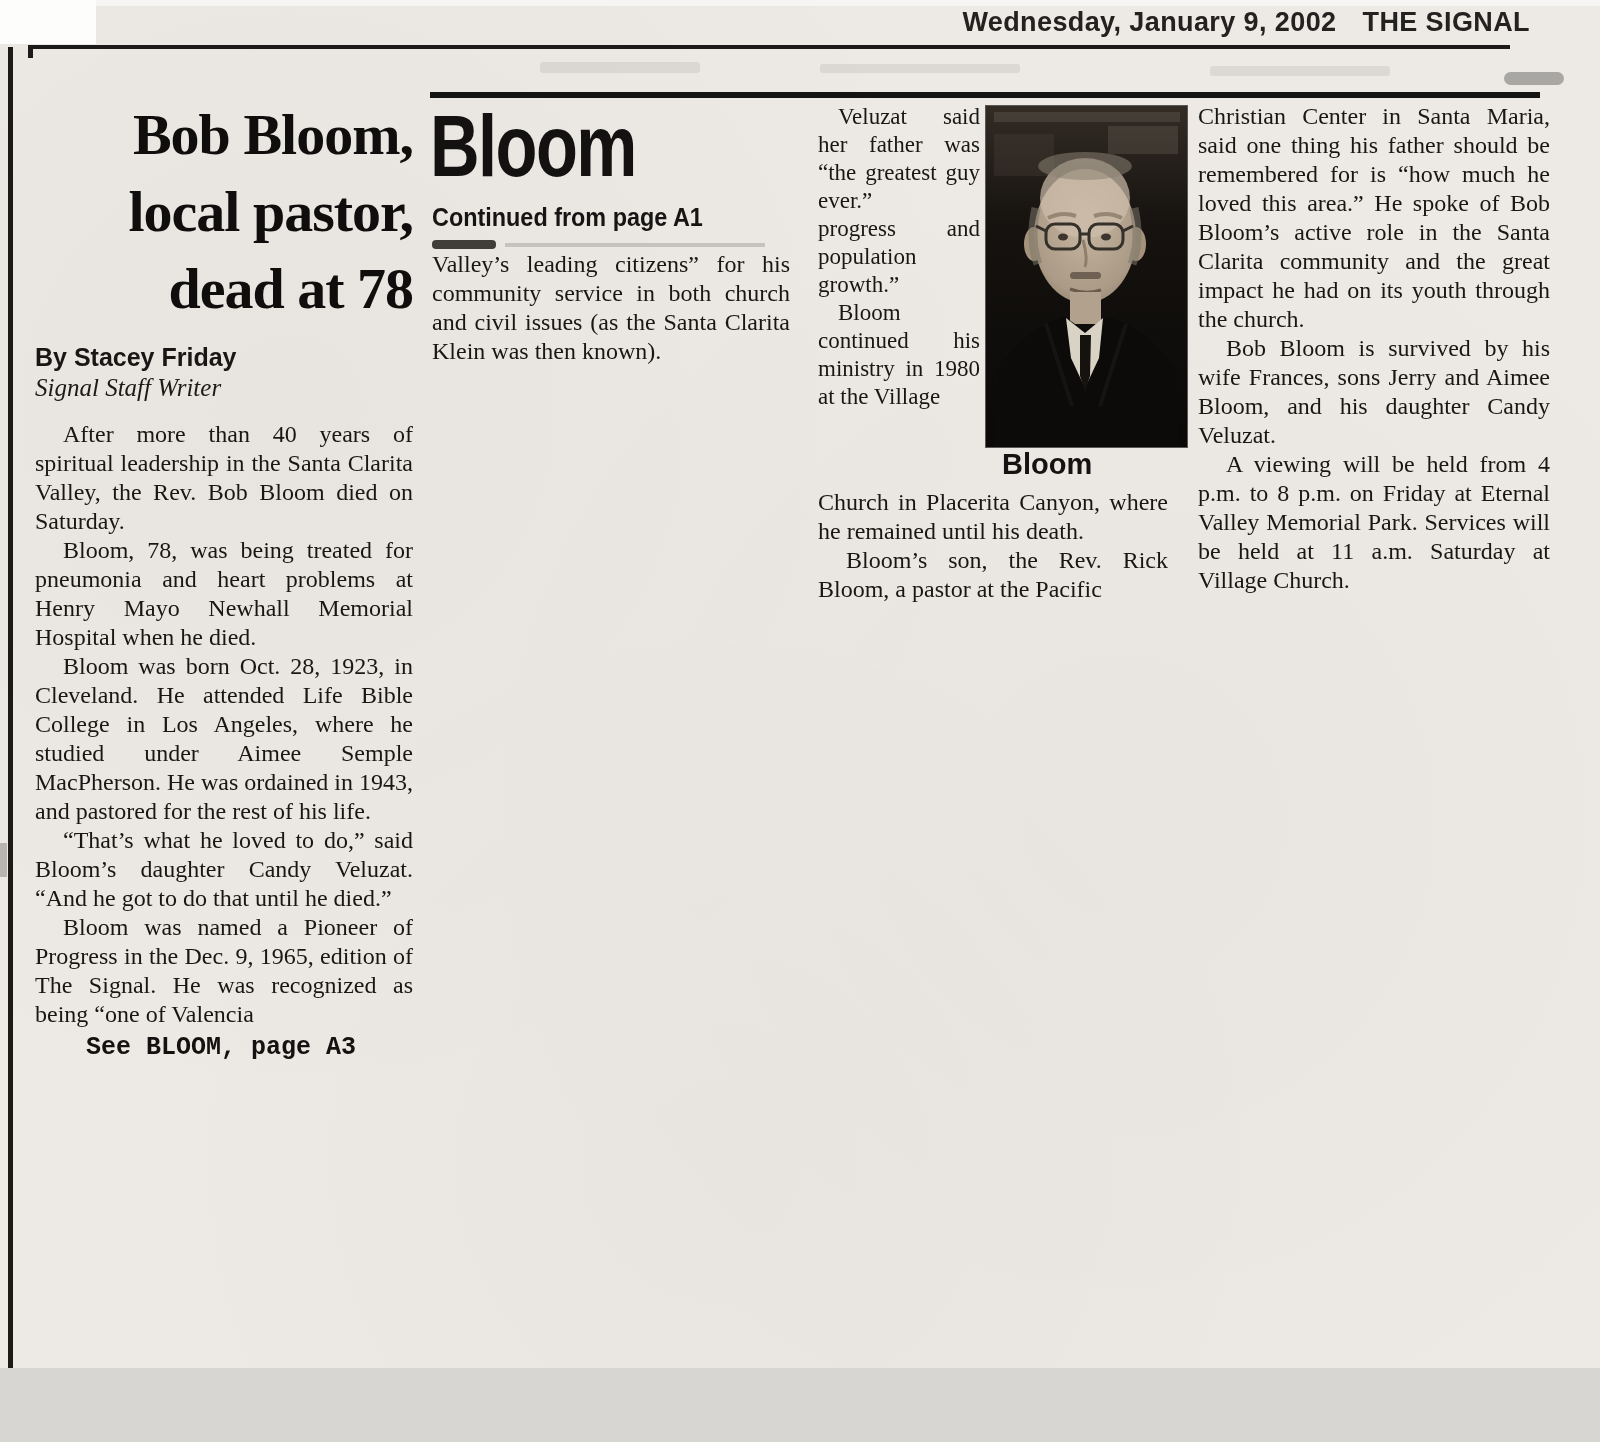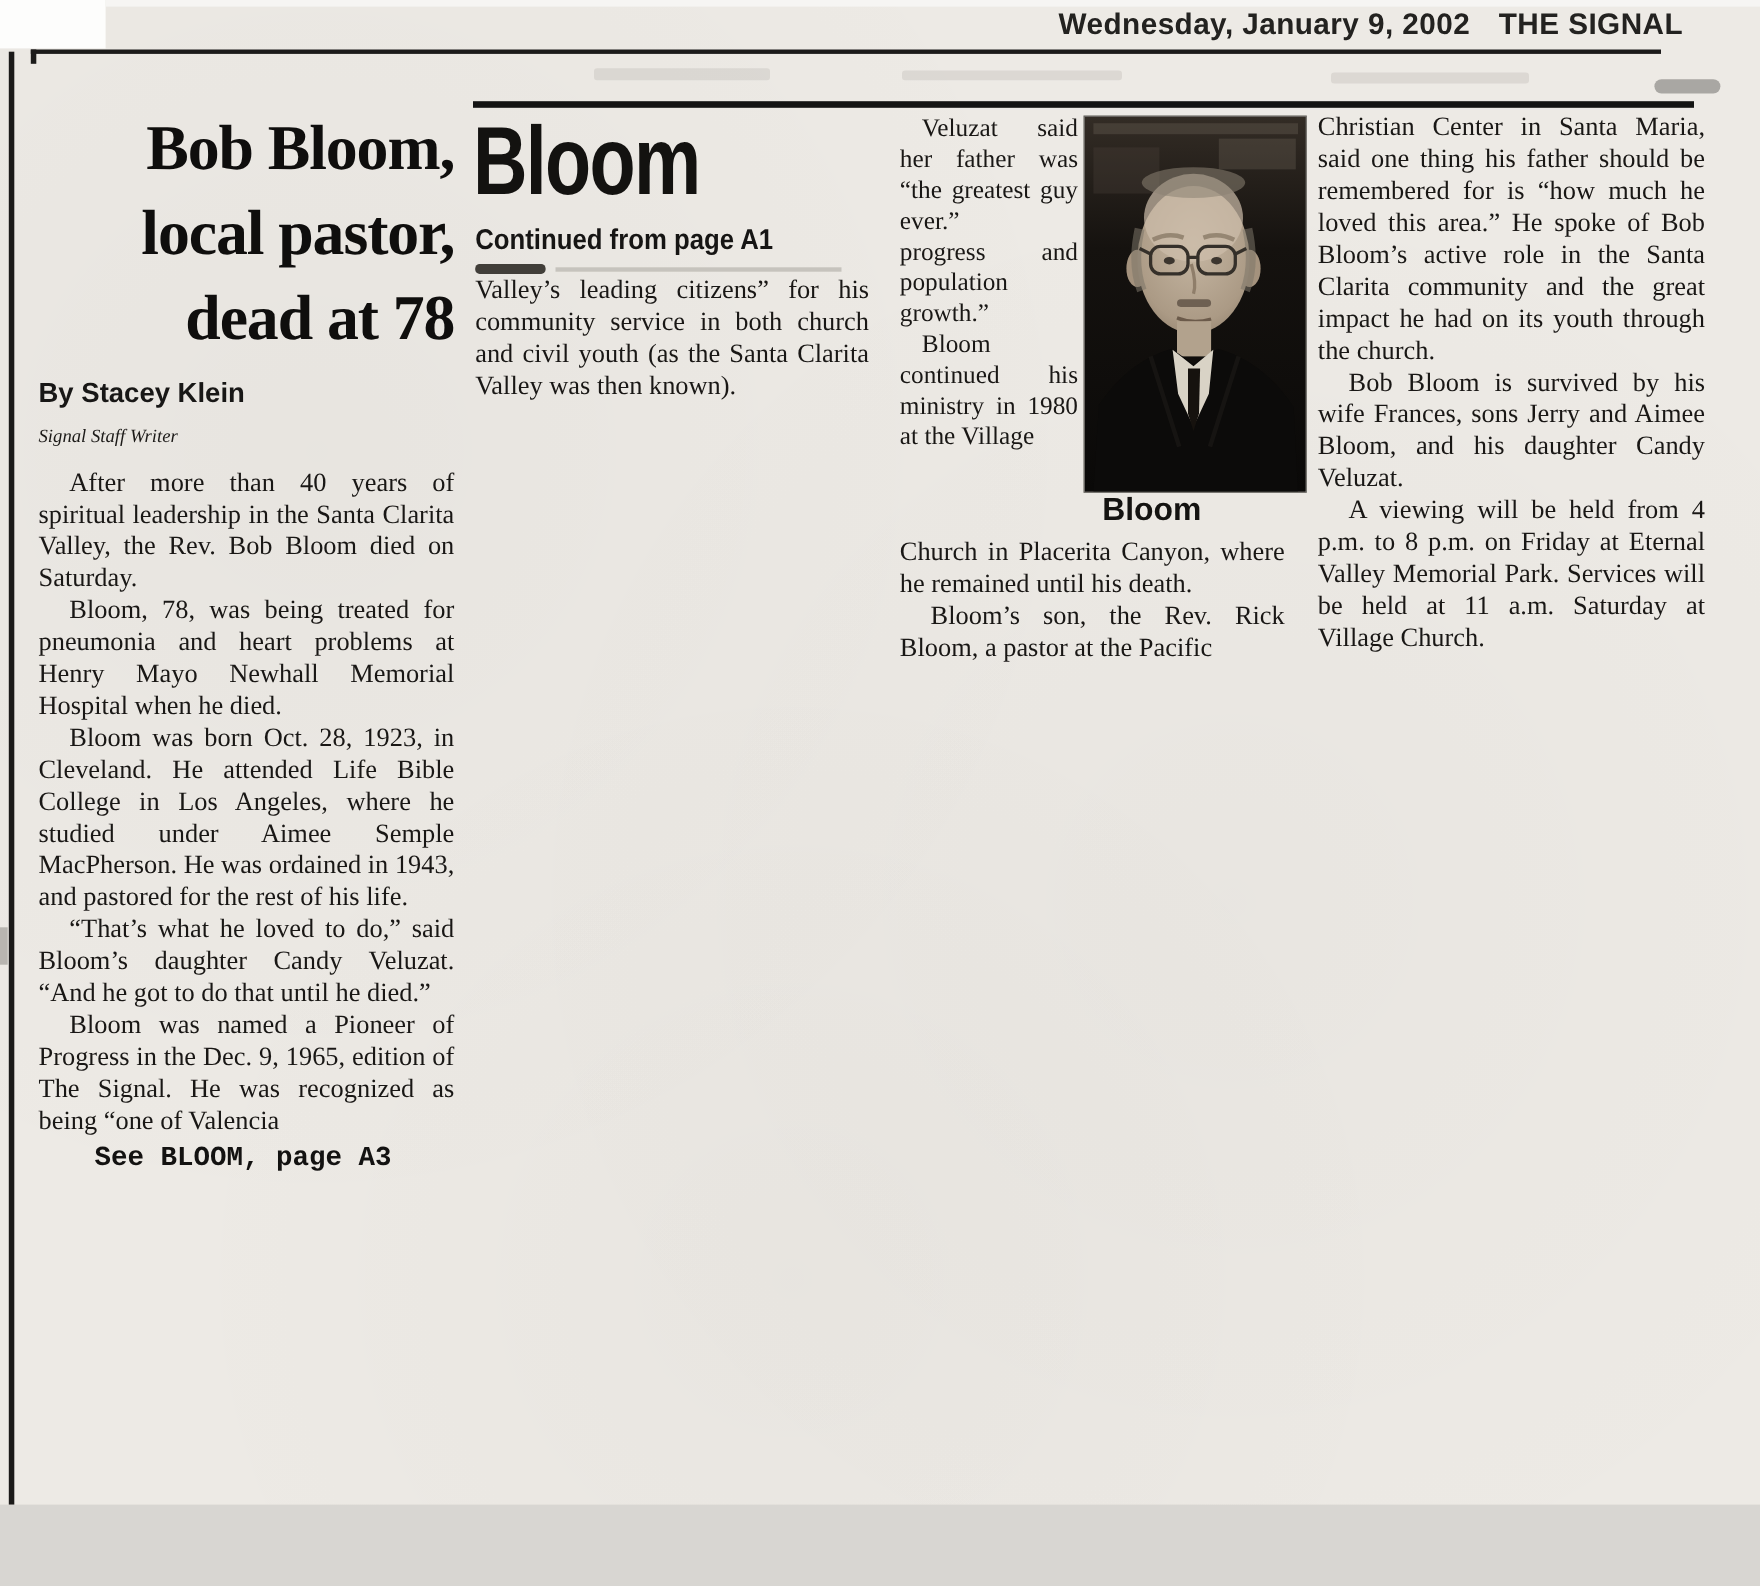--- a/index.html
+++ b/index.html
@@ -25,21 +25,21 @@
   .left-rule{position:absolute;left:8px;top:47px;width:5px;height:1356px;background:#1b1a19;}
   .left-tick{position:absolute;left:0;top:843px;width:7px;height:34px;background:#b8b5b0;}
 
   .ghost{position:absolute;background:#8f8d87;opacity:.18;border-radius:3px;}
 
   
   .front-col{position:absolute;left:35px;top:96px;width:378px;}
   .headline{font-weight:bold;font-size:58px;line-height:77px;letter-spacing:-1px;color:#0f0e0d;text-align:right;}
   .byline{font-family:"Liberation Sans",sans-serif;font-weight:bold;font-size:25px;
     color:#181716;margin-top:16px;}
-  .staff{font-style:italic;font-size:17px;margin-top:15px;color:#1c1a18;}
+  .staff{font-style:italic;font-size:25px;margin-top:2px;color:#1c1a18;}
   .body-copy{margin-top:18px;}
   p.np{margin:0;font-size:24px;line-height:29px;text-align:justify;text-indent:28px;color:#191715;}
   p.np.cont{text-indent:0;}
   .jump{font-family:Liberation Mono, monospace;font-weight:bold;font-size:25px;
     text-align:center;padding-right:6px;margin-top:4px;color:#131211;}
 
   
   .section-rule{position:absolute;left:430px;top:92px;width:1110px;height:6px;background:#141413;}
   .pill{position:absolute;left:1504px;top:72px;width:60px;height:13px;border-radius:7px;background:#a9a7a3;}
   .bloom-head{position:absolute;left:430px;top:100px;font-family:"Liberation Sans",sans-serif;
@@ -84,41 +84,41 @@
   <div class="ghost" style="left:540px;top:62px;width:160px;height:11px;"></div>
   <div class="ghost" style="left:820px;top:64px;width:200px;height:9px;"></div>
   <div class="ghost" style="left:1210px;top:66px;width:180px;height:10px;"></div>
 
   <div class="front-col">
     <div class="headline">
       <div>Bob Bloom,</div>
       <div>local pastor,</div>
       <div>dead at 78</div>
     </div>
-    <div class="byline">By Stacey Klein</div>
+    <div class="byline">By Stacey Friday</div>
     <div class="staff">Signal Staff Writer</div>
     <div class="body-copy">
       <p class="np">After more than 40 years of spiritual leadership in the Santa Clarita Valley, the Rev. Bob Bloom died on Saturday.</p>
       <p class="np">Bloom, 78, was being treated for pneumonia and heart problems at Henry Mayo Newhall Memorial Hospital when he died.</p>
       <p class="np">Bloom was born Oct. 28, 1923, in Cleveland. He attended Life Bible College in Los Angeles, where he studied under Aimee Semple MacPherson. He was ordained in 1943, and pastored for the rest of his life.</p>
       <p class="np">“That’s what he loved to do,” said Bloom’s daughter Candy Veluzat. “And he got to do that until he died.”</p>
       <p class="np">Bloom was named a Pioneer of Progress in the Dec. 9, 1965, edition of The Signal. He was recognized as being “one of Valencia</p>
       <div class="jump">See BLOOM, page A3</div>
     </div>
   </div>
 
   <div class="section-rule"></div>
   <div class="pill"></div>
   <div class="bloom-head">Bloom</div>
   <div class="continued">Continued from page A1</div>
   <div class="smudge-a"></div>
   <div class="smudge-b"></div>
 
   <div class="colA">
-    <p class="np cont">Valley’s leading citizens” for his community service in both church and civil youth (as the Santa Clarita Valley was then known).</p>
+    <p class="np cont">Valley’s leading citizens” for his community service in both church and civil issues (as the Santa Clarita Klein was then known).</p>
   </div>
 
   <div class="colB">
     <p class="np">Veluzat said her father was “the greatest guy ever.”</p>
     <p class="np cont">progress and population growth.”</p>
     <p class="np">Bloom continued his ministry in 1980 at the Village</p>
   </div>
 
   <div class="photo">
     <svg viewBox="0 0 201 341" preserveAspectRatio="none">

